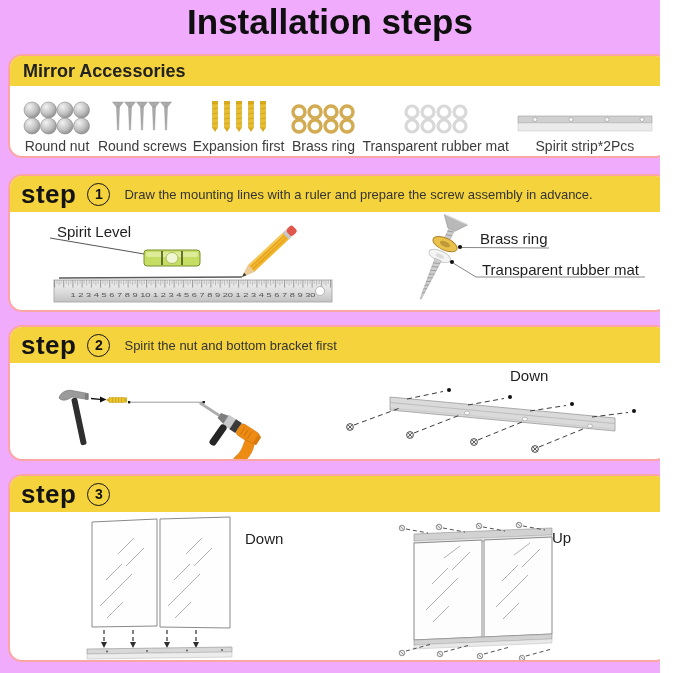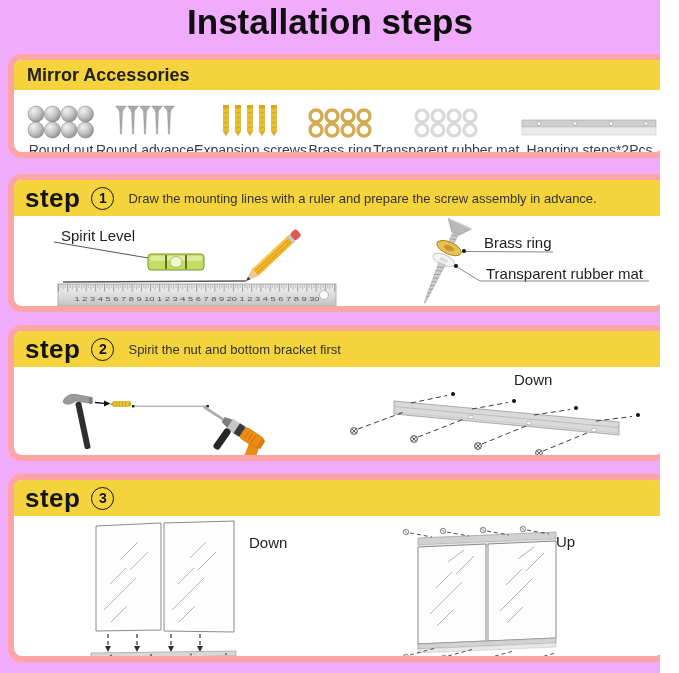--- a/index.html
+++ b/index.html
@@ -1,21 +1,21 @@
 <!DOCTYPE html>
 <html><head>
 <meta charset="utf-8">
 <style>
   html,body{margin:0;padding:0;background:#fff;}
   .page{position:relative;width:660px;height:673px;background:#f0abfc;overflow:hidden;
         font-family:"Liberation Sans",sans-serif;}
   .title{position:absolute;top:2px;left:0;width:100%;text-align:center;
          font-size:35px;font-weight:700;color:#0f0f0f;}
   .panel{position:absolute;left:8px;width:661px;background:#fff;
-         border:6px solid #fca5a5;border-radius:14px;overflow:hidden;box-sizing:border-box;}
+         border:2px solid #fca5a5;border-radius:14px;overflow:hidden;box-sizing:border-box;}
   #acc{top:54px;height:104px;}
   #step1{top:174px;height:138px;}
   #step2{top:325px;height:136px;}
   #step3{top:474px;height:188px;}
   .acc-head{height:30px;background:#f5d33d;display:flex;align-items:center;
             padding-left:13px;font-size:18px;font-weight:700;color:#222;}
   .acc-items{display:flex;justify-content:space-between;align-items:flex-end;
              padding:9px 12px 0 12px;}
   .acc-item{display:flex;flex-direction:column;align-items:center;}
   .acc-icon{height:40px;display:flex;align-items:flex-end;justify-content:center;}
@@ -88,21 +88,21 @@
                   <polygon points="1.5,3 12.5,3 8.5,8 5.5,8"></polygon>
                   <polygon points="5.5,8 8.5,8 7.6,31 6.4,31"></polygon>
                 </g>
               <g transform="translate(48,0)">
                   <polygon points="1.5,3 12.5,3 8.5,8 5.5,8"></polygon>
                   <polygon points="5.5,8 8.5,8 7.6,31 6.4,31"></polygon>
                 </g>
             </g>
           </svg>
         </div>
-        <div class="acc-label">Round advance</div>
+        <div class="acc-label">Round screws</div>
       </div>
 
       <div class="acc-item">
         <div class="acc-icon">
           <svg width="64" height="36" viewBox="0 0 64 36">
             <g>
               <g id="anch">
                   <rect x="5" y="2" width="6" height="3" fill="#d9a91e"></rect>
                 <rect x="5.5" y="5" width="5" height="24" fill="#e9bf2d" stroke="#c79c15" stroke-width="0.5"></rect>
                 <line x1="5.5" y1="10" x2="10.5" y2="9" stroke="#c79c15" stroke-width="0.7"></line>
@@ -111,21 +111,21 @@
                 <line x1="5.5" y1="25" x2="10.5" y2="24" stroke="#c79c15" stroke-width="0.7"></line>
                 <polygon points="5.5,29 10.5,29 8,33" fill="#d9a91e"></polygon>
                 </g>
               <use href="#anch" x="12"></use>
                 <use href="#anch" x="24"></use>
                 <use href="#anch" x="36"></use>
                 <use href="#anch" x="48"></use>
             </g>
           </svg>
         </div>
-        <div class="acc-label">Expansion screws</div>
+        <div class="acc-label">Expansion first</div>
       </div>
 
       <div class="acc-item">
         <div class="acc-icon">
           <svg width="66" height="32" viewBox="0 0 66 32">
             <g fill="none" stroke="#d3ab52" stroke-width="3.4">
               <circle cx="9" cy="9" r="6"></circle>
                 <circle cx="25" cy="9" r="6"></circle>
                 <circle cx="41" cy="9" r="6"></circle>
                 <circle cx="57" cy="9" r="6"></circle>
@@ -163,21 +163,21 @@
             <polygon points="3,5 137,5 137,12 3,12" fill="#d0d0d0" stroke="#9f9f9f" stroke-width="0.6"></polygon>
             <polygon points="3,12 137,12 137,20 3,20" fill="#ebebeb" stroke="#c0c0c0" stroke-width="0.5"></polygon>
             <g fill="#fbfbfb" stroke="#8a8a8a" stroke-width="0.5">
               <circle cx="20" cy="8.5" r="2"></circle>
                 <circle cx="56" cy="8.5" r="2"></circle>
                 <circle cx="92" cy="8.5" r="2"></circle>
                 <circle cx="127" cy="8.5" r="2"></circle>
             </g>
           </svg>
         </div>
-        <div class="acc-label">Hanging steps*2Pcs</div>
+        <div class="acc-label">Spirit strip*2Pcs</div>
       </div>
 
     </div>
   </div>
 
   <div class="panel" id="step1">
     <div class="step-head">
       <span class="step-word">step</span>
       <span class="step-circ">1</span>
       <span class="step-desc">Draw the mounting lines with a ruler and prepare the screw assembly in advance.</span>

